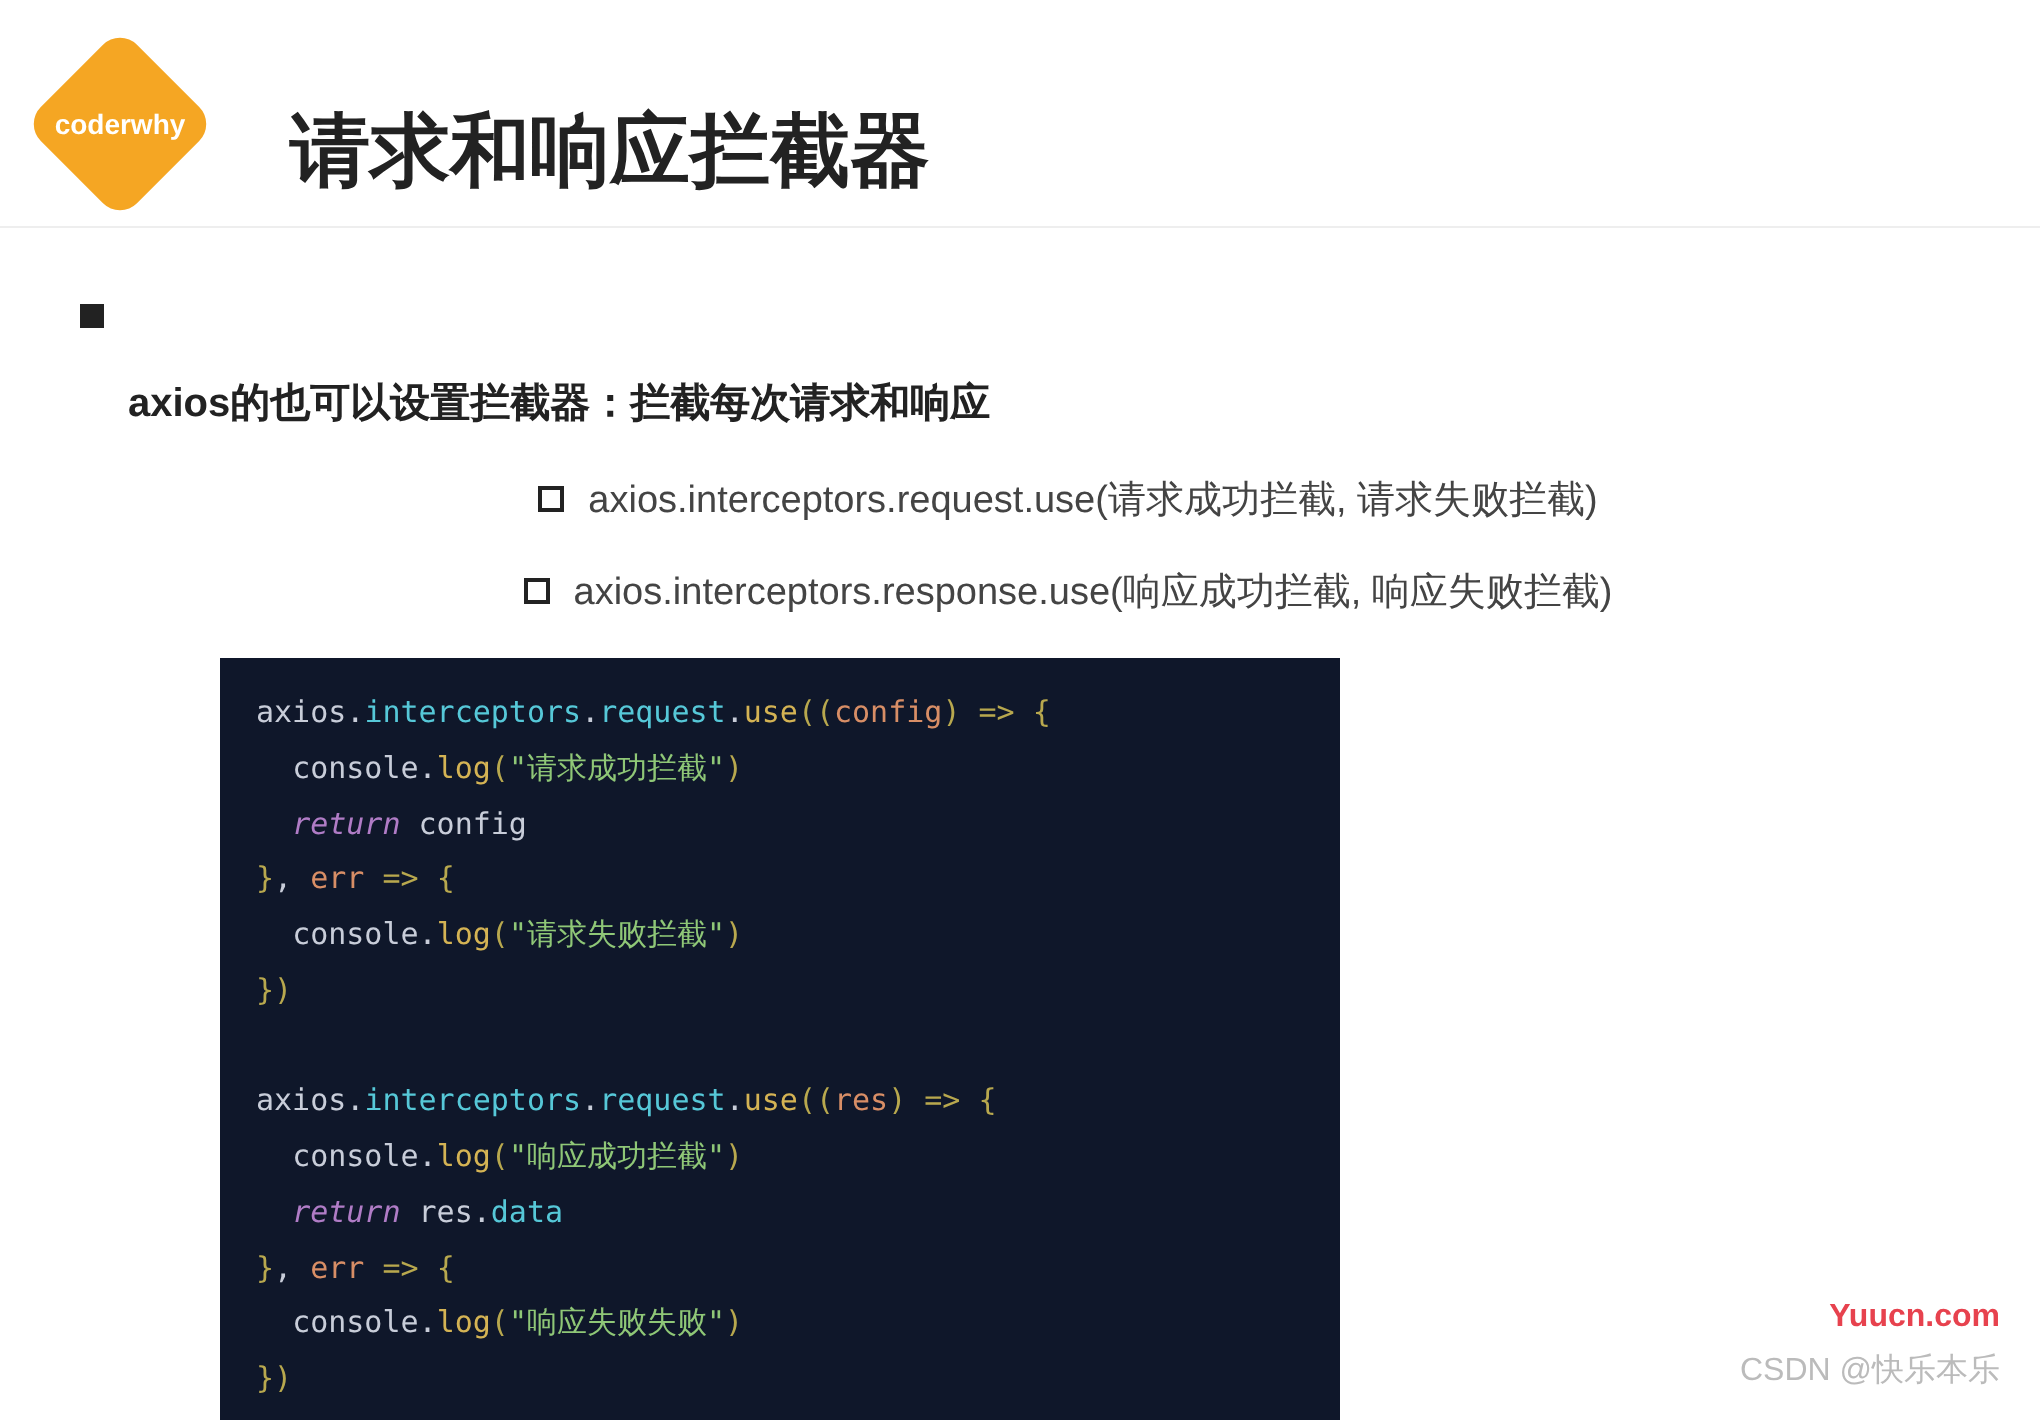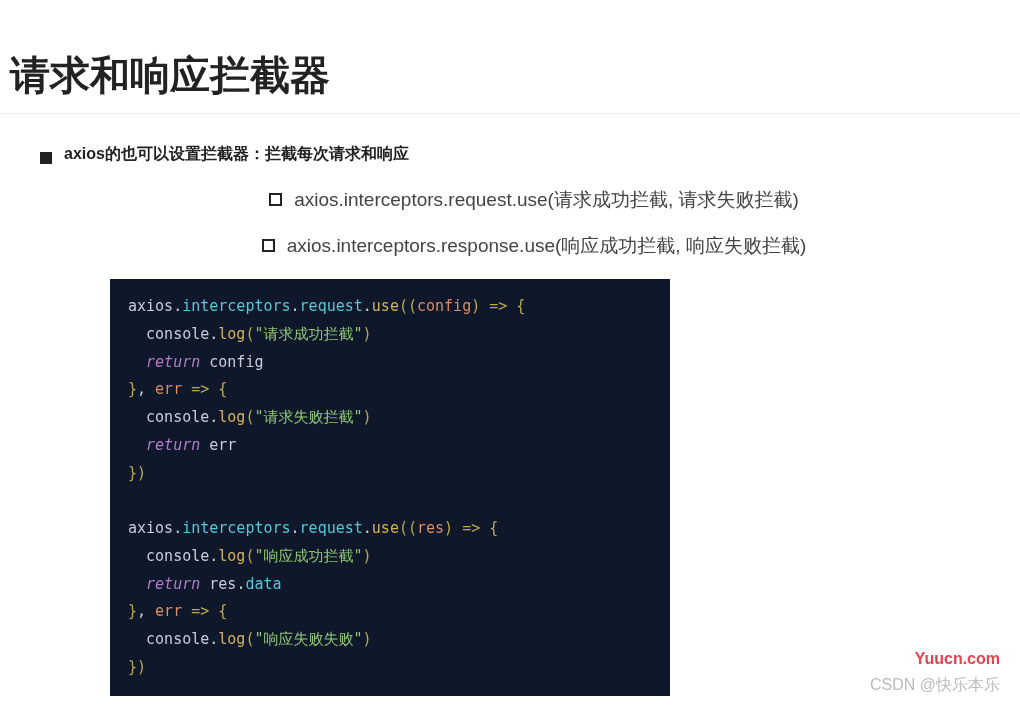--- a/index.html
+++ b/index.html
@@ -63,23 +63,24 @@
     }
     .bullet-main-marker {
       width: 12px;
       height: 12px;
       background: #222;
       margin-top: 8px;
       margin-right: 12px;
       flex-shrink: 0;
     }
     .bullet-main-text {
-      font-size: 16px;
+      font-size: 20px;
       font-weight: 700;
       color: #222;
+      margin-top: 44px;
     }
     .sub-bullets {
       padding-left: 48px;
     }
     .sub-bullet {
       display: flex;
       align-items: flex-start;
       margin-bottom: 20px;
       justify-content: center;
     }
@@ -132,20 +133,24 @@
       right: 20px;
       bottom: 14px;
       color: #bbb;
       font-size: 16px;
     }
   </style>
 </head>
 <body>
 
 <div class="header">
+  <div class="badge">
+    <div class="badge-diamond"></div>
+    <span class="badge-text">coderwhy</span>
+  </div>
   <h1 class="title">请求和响应拦截器</h1>
 </div>
 
 <div class="content">
   <div class="bullet-main">
     <div class="bullet-main-marker"></div>
     <div class="bullet-main-text">axios的也可以设置拦截器：拦截每次请求和响应</div>
   </div>
   <div class="sub-bullets">
     <div class="sub-bullet">
@@ -157,21 +162,20 @@
       <div class="sub-bullet-text">axios.interceptors.response.use(响应成功拦截, 响应失败拦截)</div>
     </div>
   </div>
 
   <div class="code-block">
     <div class="code-line"><span class="tok-obj">axios</span>.<span class="tok-prop">interceptors</span>.<span class="tok-prop">request</span>.<span class="tok-func">use</span><span class="tok-paren">((</span><span class="tok-param">config</span><span class="tok-paren">)</span> <span class="tok-arrow">=&gt;</span> <span class="tok-brace">{</span></div>
     <div class="code-line">  <span class="tok-obj">console</span>.<span class="tok-func">log</span><span class="tok-paren">(</span><span class="tok-str">"请求成功拦截"</span><span class="tok-paren">)</span></div>
     <div class="code-line">  <span class="tok-kw">return</span> <span class="tok-obj">config</span></div>
     <div class="code-line"><span class="tok-brace">}</span>, <span class="tok-param">err</span> <span class="tok-arrow">=&gt;</span> <span class="tok-brace">{</span></div>
     <div class="code-line">  <span class="tok-obj">console</span>.<span class="tok-func">log</span><span class="tok-paren">(</span><span class="tok-str">"请求失败拦截"</span><span class="tok-paren">)</span></div>
-    <div class="code-line">  <span class="tok-kw">return</span> <span class="tok-obj">err</span></div>
     <div class="code-line"><span class="tok-brace">}</span><span class="tok-paren">)</span></div>
     <div class="code-line"> </div>
     <div class="code-line"><span class="tok-obj">axios</span>.<span class="tok-prop">interceptors</span>.<span class="tok-prop">request</span>.<span class="tok-func">use</span><span class="tok-paren">((</span><span class="tok-param">res</span><span class="tok-paren">)</span> <span class="tok-arrow">=&gt;</span> <span class="tok-brace">{</span></div>
     <div class="code-line">  <span class="tok-obj">console</span>.<span class="tok-func">log</span><span class="tok-paren">(</span><span class="tok-str">"响应成功拦截"</span><span class="tok-paren">)</span></div>
     <div class="code-line">  <span class="tok-kw">return</span> <span class="tok-obj">res</span>.<span class="tok-prop">data</span></div>
     <div class="code-line"><span class="tok-brace">}</span>, <span class="tok-param">err</span> <span class="tok-arrow">=&gt;</span> <span class="tok-brace">{</span></div>
     <div class="code-line">  <span class="tok-obj">console</span>.<span class="tok-func">log</span><span class="tok-paren">(</span><span class="tok-str">"响应失败失败"</span><span class="tok-paren">)</span></div>
     <div class="code-line"><span class="tok-brace">}</span><span class="tok-paren">)</span></div>
   </div>
 </div>

